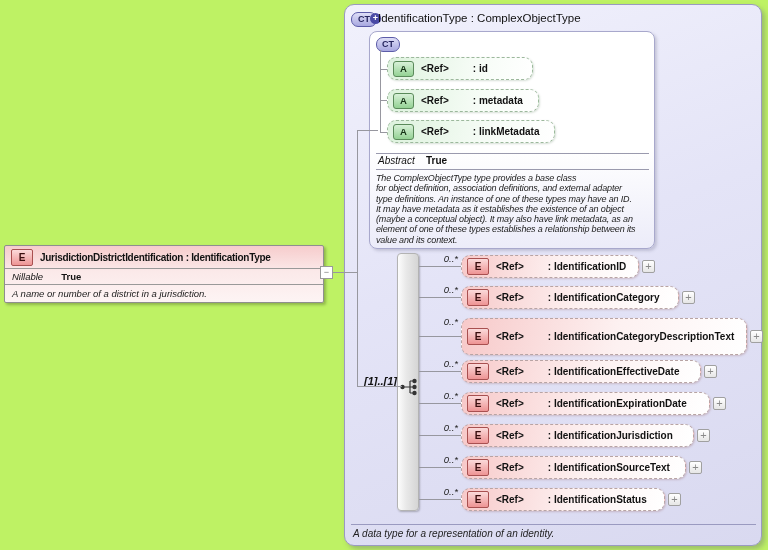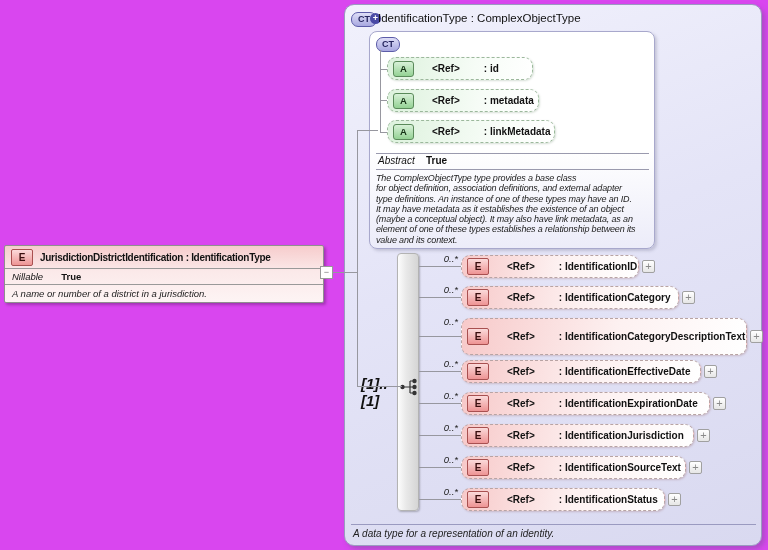--- a/index.html
+++ b/index.html
@@ -1,16 +1,16 @@
 <!DOCTYPE html>
 <html><head>
 <meta charset="utf-8">
 <style>
   html,body { margin:0; padding:0; background:#fff; }
-  .canvas { position:relative; width:768px; height:550px; background:#d946ef;
+  .canvas { position:relative; width:768px; height:550px; background:#bef264;
             font-family:"Liberation Sans", sans-serif; color:#111; overflow:hidden; }
   .hline { position:absolute; height:1px; background:#97979f; }
   .vline { position:absolute; width:1px; background:#97979f; }
 
   
   .bigbox { position:absolute; left:344px; top:4px; width:418px; height:542px;
             background:linear-gradient(160deg,#f1f1fc 0%,#e4e4f7 45%,#d9d9f0 100%);
             border:1px solid #9a9ac0; border-radius:10px;
             box-shadow:3px 3px 5px rgba(90,90,120,.35); box-sizing:border-box; }
   .bigbox-title { position:absolute; left:33px; top:7px; font-weight:normal; font-size:11.5px; white-space:nowrap; }
@@ -35,35 +35,35 @@
              background:linear-gradient(180deg,#d8f1d8,#94d294); color:#143014;
              font-size:9.5px; font-weight:bold; text-align:center; line-height:14px; }
 
   .elem-row { position:absolute; display:flex; align-items:center; height:23px; box-sizing:border-box;
               padding-left:5px; background:linear-gradient(100deg,#f7c9c9 0%,#fdf1f1 55%,#ffffff 100%);
               border:1px dashed #b8a4a4; border-radius:9px; box-shadow:1px 1px 2px rgba(150,100,100,.3); }
   .e-badge { flex:none; width:20px; height:15px; border:1px solid #a85050; border-radius:2px;
              background:linear-gradient(180deg,#fbdada,#ee9494); color:#3a0e0e;
              font-size:10px; font-weight:bold; text-align:center; line-height:15px; }
 
-  .row-ref  { font-weight:bold; font-size:10px; margin-left:18px; white-space:nowrap; }
+  .row-ref  { font-weight:bold; font-size:10px; margin-left:7px; white-space:nowrap; }
   .row-name { font-weight:bold; font-size:10px; margin-left:24px; white-space:nowrap; }
   .row-name.wrap { white-space:normal; word-break:break-all; width:200px; line-height:12px; }
 
   .occurs  { position:absolute; width:28px; text-align:right; font-style:italic; font-size:9.5px; color:#222; }
   .plusbtn { position:absolute; width:13px; height:13px; box-sizing:border-box; border:1px solid #a0a0a0;
              background:linear-gradient(180deg,#ffffff,#e6e6e6); color:#8a8a8a; border-radius:2px;
              font-size:11px; line-height:10px; text-align:center; cursor:pointer; }
 
   .seqbar { position:absolute; left:52px; top:248px; width:22px; height:258px; box-sizing:border-box;
             border:1px solid #b3b3b3; border-radius:4px;
             background:linear-gradient(90deg,#fdfdfd,#e9e9e9 40%,#d5d5d5);
             box-shadow:1px 1px 2px rgba(0,0,0,.25); }
-  .seq-occ { position:absolute; left:16px; top:370px; width:36px; 
-             font-style:italic; font-weight:bold; font-size:15px; }
+  .seq-occ { position:absolute; left:16px; top:370px; width:36px; text-align:right;
+             font-style:italic; font-weight:bold; font-size:11px; }
 
   
   .irule { position:absolute; left:6px; width:273px; height:1px; background:#9a9aae; }
   .abs-label { position:absolute; left:8px; top:123px; font-style:italic; font-size:10px; }
   .abs-value { position:absolute; left:56px; top:123px; font-weight:bold; font-size:10px; }
   .inner-desc { position:absolute; left:6px; top:141px; width:280px; font-style:italic; font-size:9px;
                 line-height:10.3px; letter-spacing:-0.15px; color:#222; white-space:pre-line; overflow:hidden; max-height:74px; }
 
   
   .leftbox { position:absolute; left:4px; top:245px; width:320px; height:58px; box-sizing:border-box;

